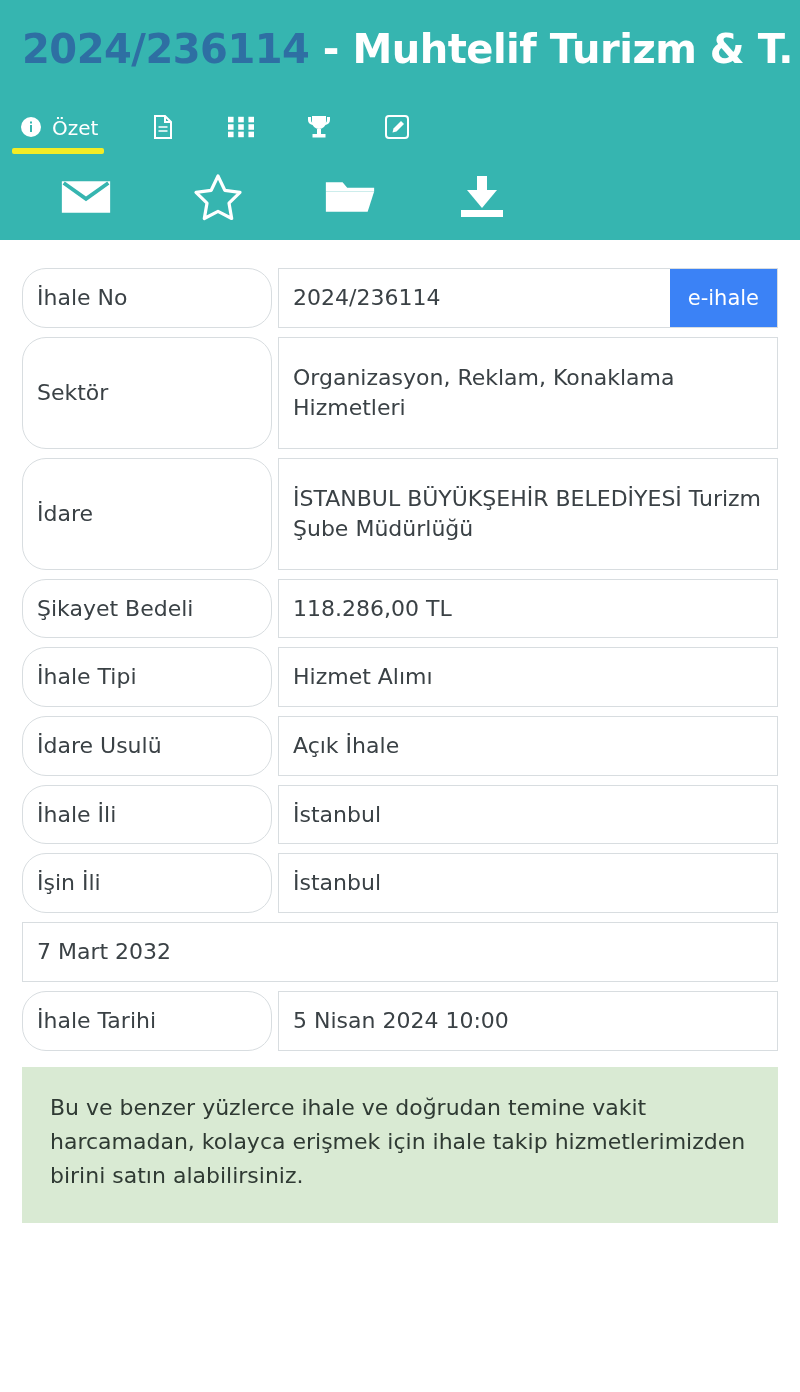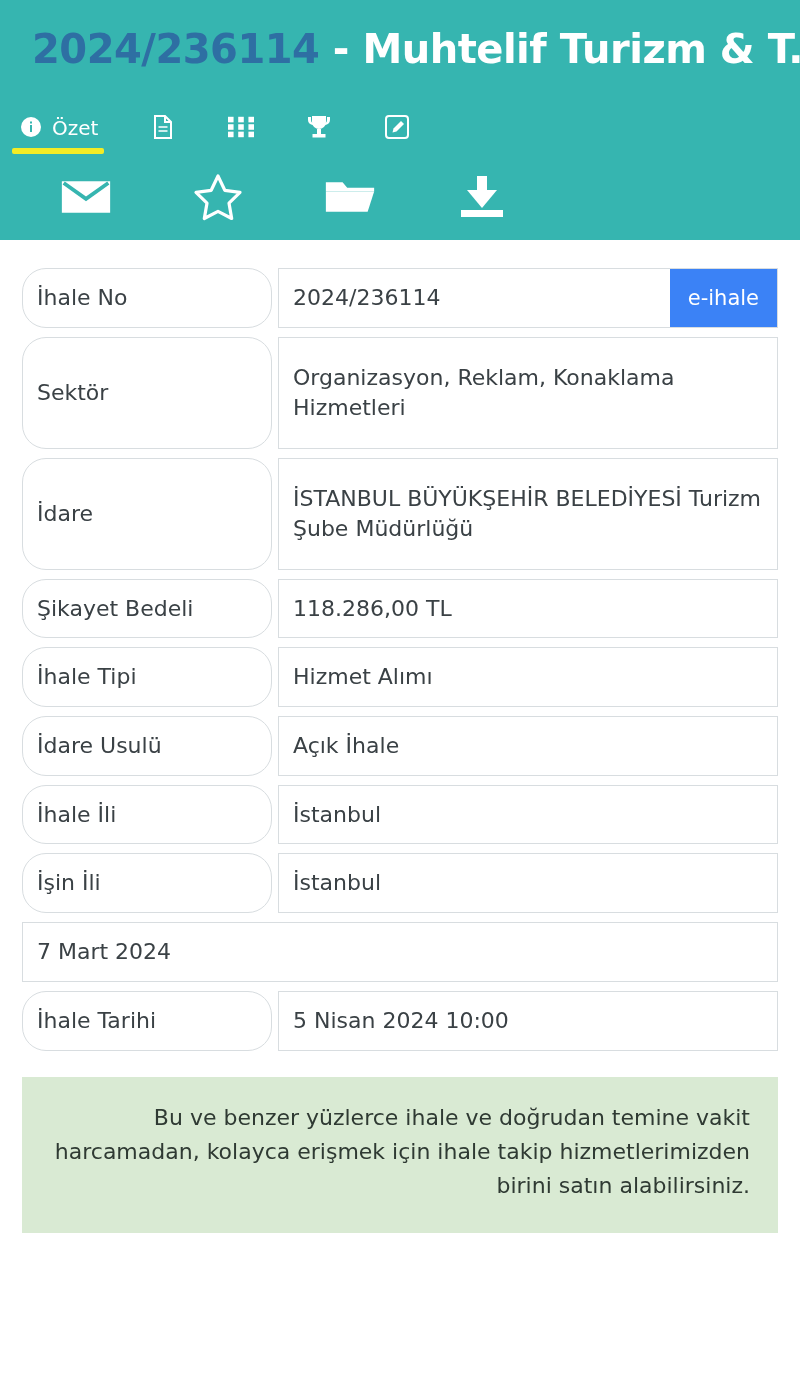--- a/index.html
+++ b/index.html
@@ -14,21 +14,21 @@
 
   
   .header {
     background: #36b5b0;
     padding: 18px 0 0 0;
     width: 100%;
   }
   .title {
     font-size: 40px;
     color: #ffffff;
-    padding: 8px 0 10px 32px;
+    padding: 8px 0 10px 22px;
     white-space: nowrap;
     overflow: hidden;
     letter-spacing: -0.5px;
   }
   .title .num {
     color: #2e6fa3;
     font-weight: 600;
   }
   .title .rest {
     color: #ffffff;
@@ -129,26 +129,26 @@
     bottom: 0px;
     background: #3b82f6;
     color: #ffffff;
     font-size: 21px;
     display: flex;
     align-items: center;
     padding: 7px 18px;
   }
 
   .notice {
-    margin: 26px 22px 0 22px;
+    margin: 16px 22px 0 22px;
     background: #d9ead3;
     color: #2f3a33;
     font-size: 22px;
     line-height: 1.55;
-    text-align: right;
+    text-align: left;
     padding: 24px 28px 30px 28px;
   }
 
   svg { display: block; }
 </style>
 </head>
 <body>
 
 <div class="header">
 
@@ -299,21 +299,21 @@
     <div class="cell-label">İhale İli</div>
     <div class="cell-value">İstanbul</div>
   </div>
 
   <div class="row">
     <div class="cell-label">İşin İli</div>
     <div class="cell-value">İstanbul</div>
   </div>
 
   <div class="row">
-    <div class="cell-value">7 Mart 2024</div>
+    <div class="cell-value">7 Mart 2032</div>
   </div>
 
   <div class="row">
     <div class="cell-label">İhale Tarihi</div>
     <div class="cell-value">5 Nisan 2024 10:00</div>
   </div>
 
 </div>
 
 <div class="notice">Bu ve benzer yüzlerce ihale ve doğrudan temine vakit harcamadan, kolayca erişmek için ihale takip hizmetlerimizden birini satın alabilirsiniz.</div>

